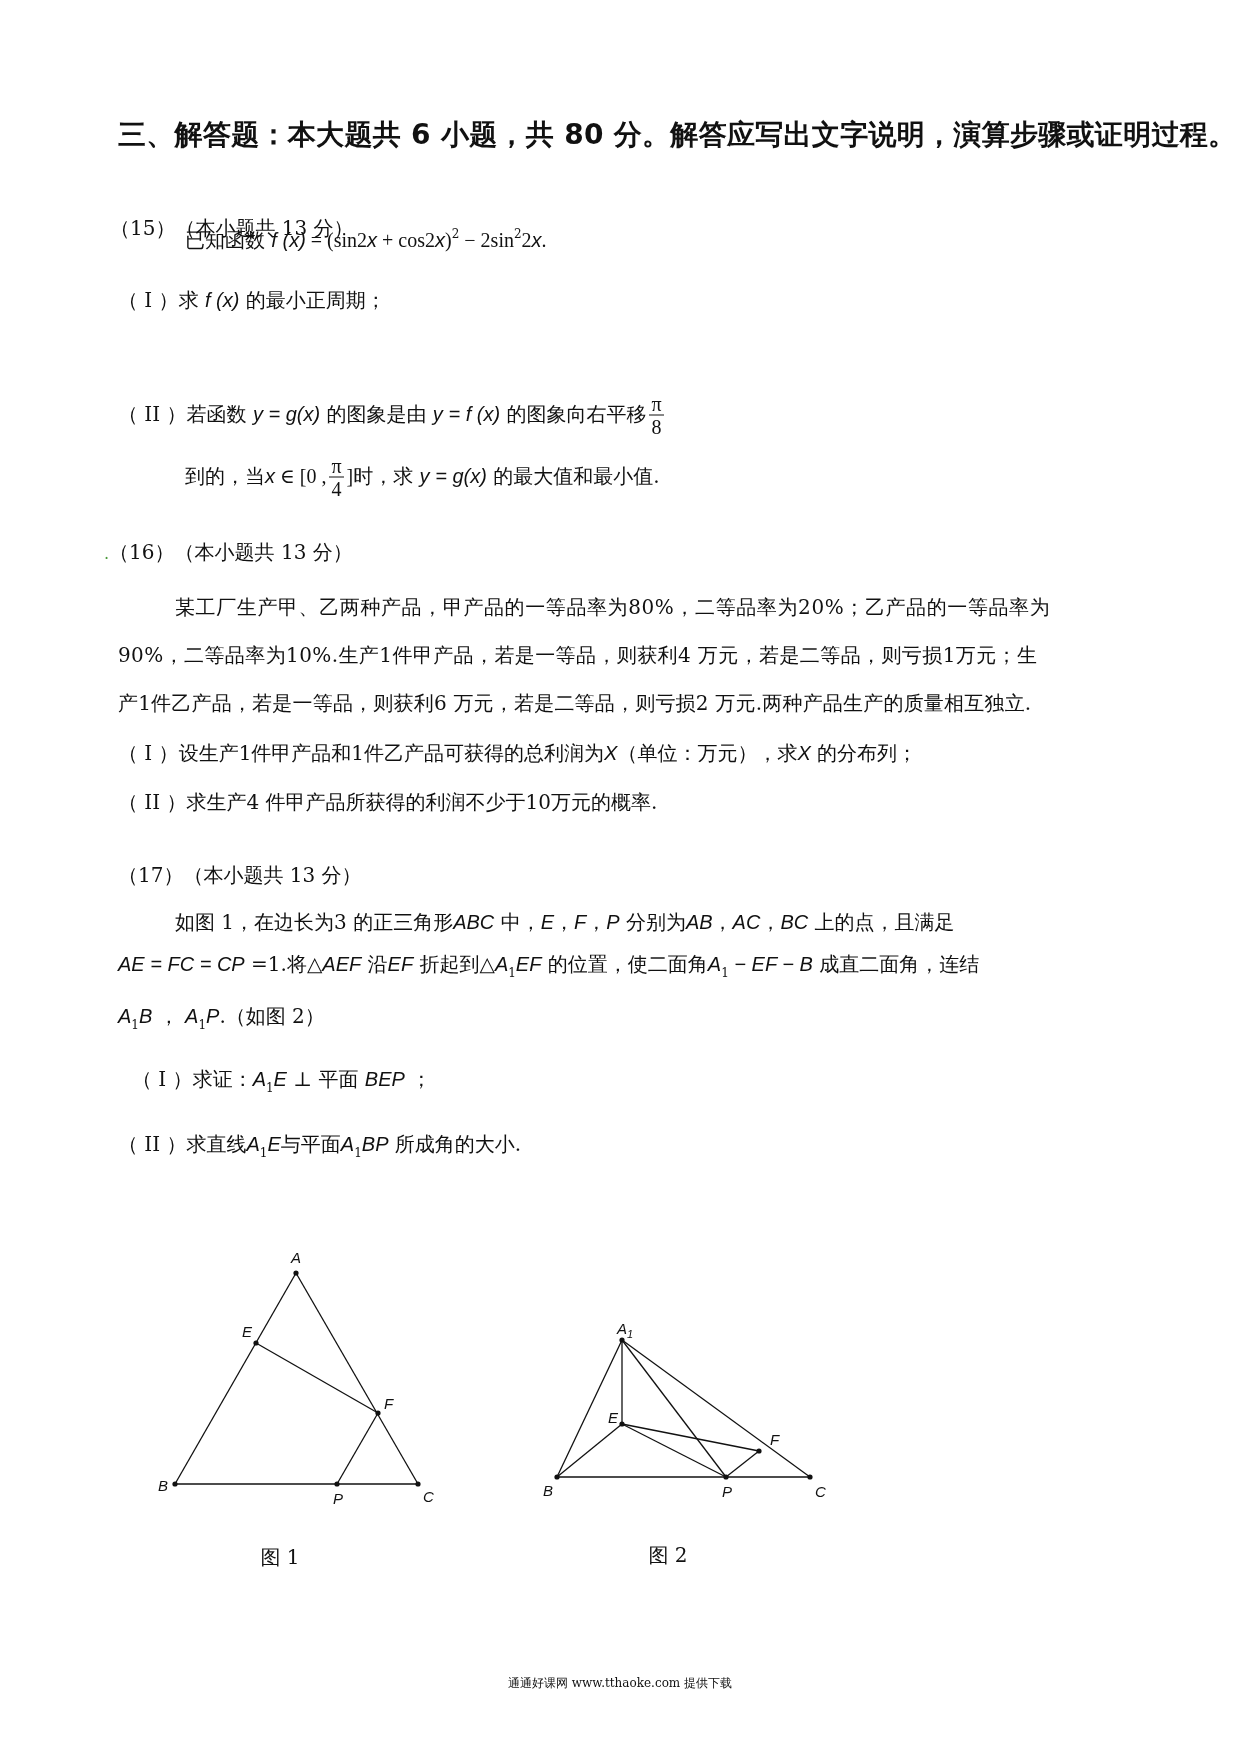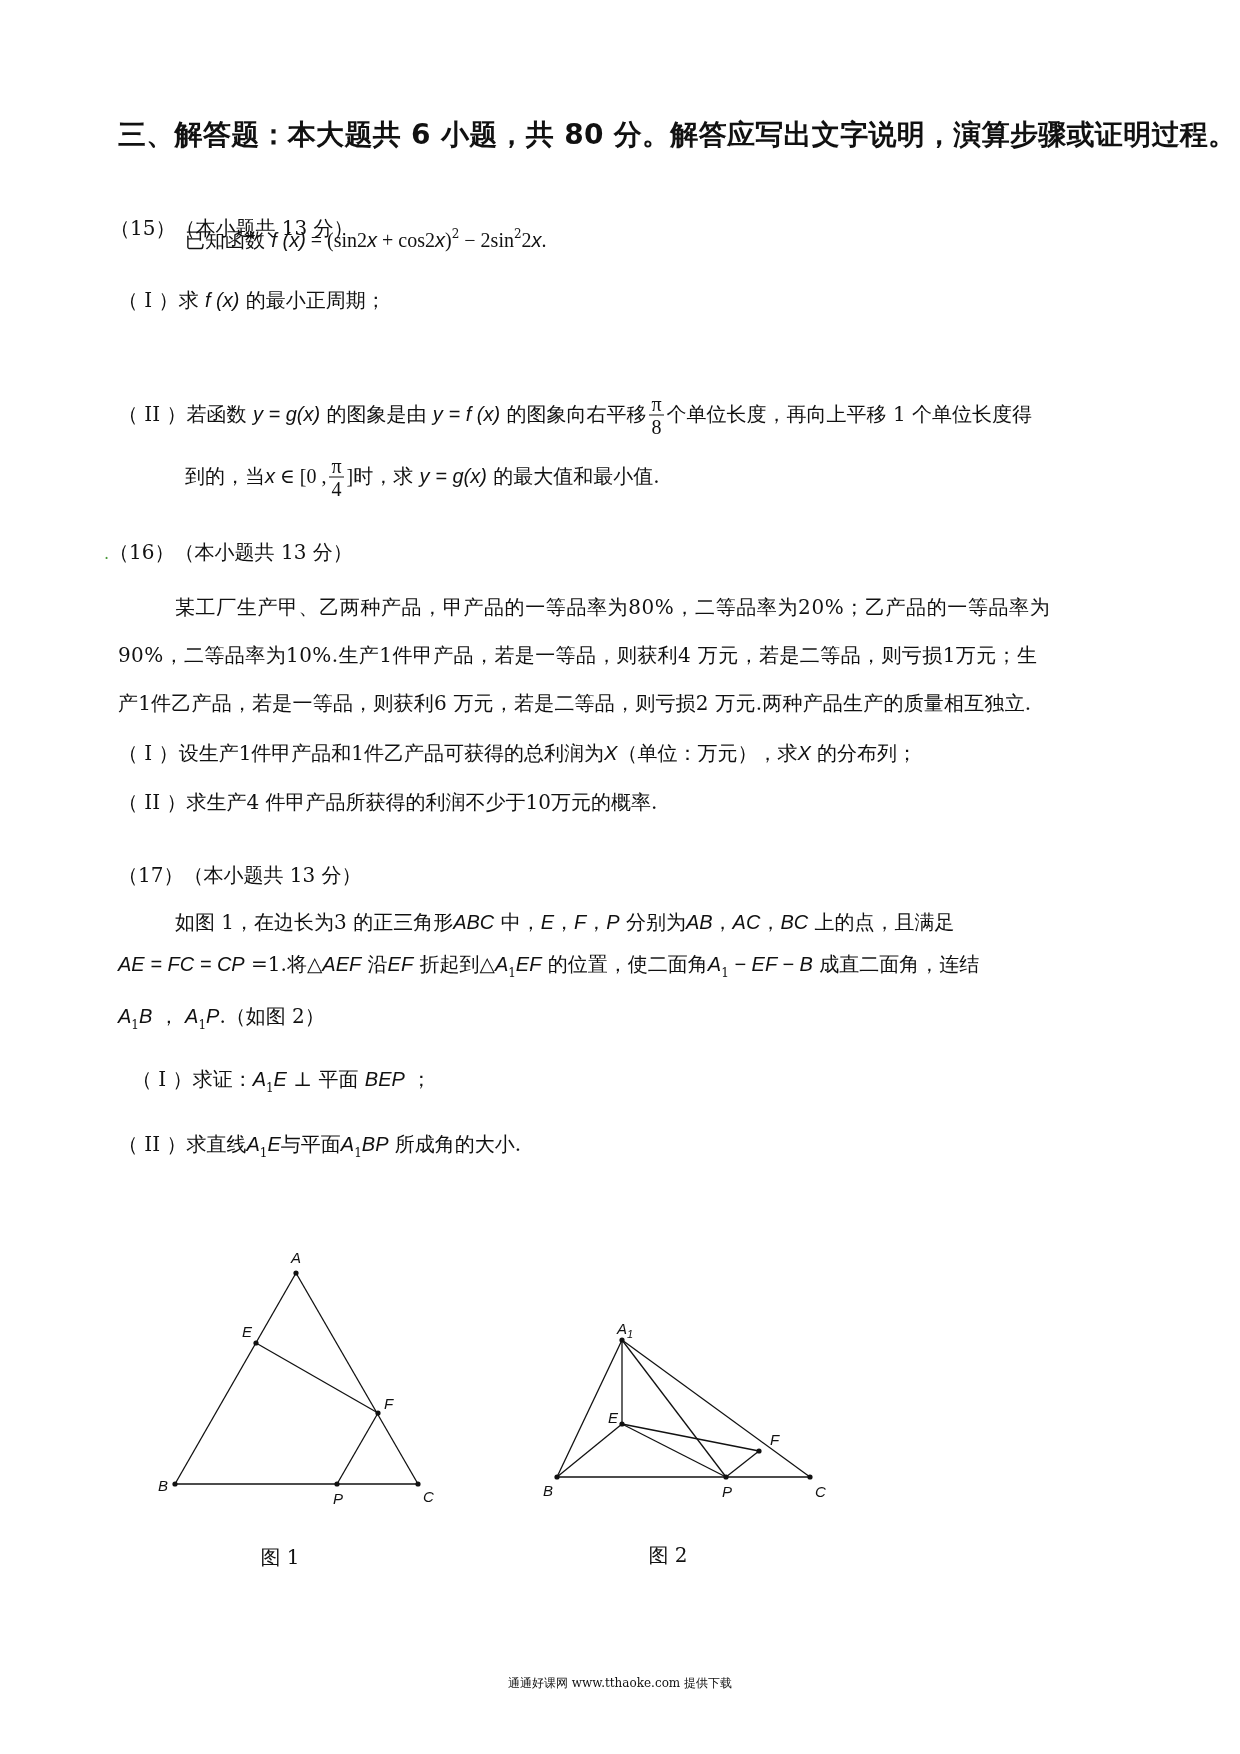--- a/index.html
+++ b/index.html
@@ -50,21 +50,21 @@
   <span>（15）</span><span>（本小题共 13 分）</span>
 </div>
 <div class="line" style="left:185px; top:237px;">
   <span>已知函数</span>
   <span class="math">f (x)</span><span class="rm"> = (sin2</span><span class="math">x</span><span class="rm"> + cos2</span><span class="math">x</span><span class="rm">)</span><sup class="s">2</sup><span class="rm"> − 2sin</span><sup class="s">2</sup><span class="rm">2</span><span class="math">x</span><span class="rm">.</span>
 </div>
 <div class="line" style="left:118px; top:300px;">
   <span>（ I ）</span><span>求 </span><span class="math">f (x)</span><span> 的最小正周期；</span>
 </div>
 <div class="line" style="left:118px; top:367px;margin-top:48px;">
-  <span>（ II ）</span><span>若函数 </span><span class="math">y = g(x)</span><span> 的图象是由 </span><span class="math">y = f (x)</span><span> 的图象向右平移</span><span class="frac"><span class="num">π</span><span>8</span></span><span>个单位长度，再向上平移 1 个单位长度得</span>
+  <span>（ II ）</span><span>若函数 </span><span class="math">y = g(x)</span><span> 的图象是由 </span><span class="math">y = f (x)</span><span> 的图象向右平移</span><span class="frac"><span class="num">π</span><span>8</span></span>
 </div>
 <div class="line" style="left:185px; top:433px;margin-top:44px;">
   <span>到的，当</span><span class="math">x</span><span class="rm"> ∈ [0 ,</span><span class="frac"><span class="num">π</span><span>4</span></span><span class="rm">]</span><span>时，求 </span><span class="math">y = g(x)</span><span> 的最大值和最小值.</span>
 </div>
 
 <div class="line" style="left:104px; top:553px;">
   <span class="green-dot">.</span><span>（16）</span><span>（本小题共 13 分）</span>
 </div>
 <div class="line" style="left:175px; top:607px; letter-spacing:0.6px;">某工厂生产甲、乙两种产品，甲产品的一等品率为80%，二等品率为20%；乙产品的一等品率为</div>
 <div class="line" style="left:118px; top:655px; letter-spacing:0.4px;">90%，二等品率为10%.生产1件甲产品，若是一等品，则获利4 万元，若是二等品，则亏损1万元；生</div>

